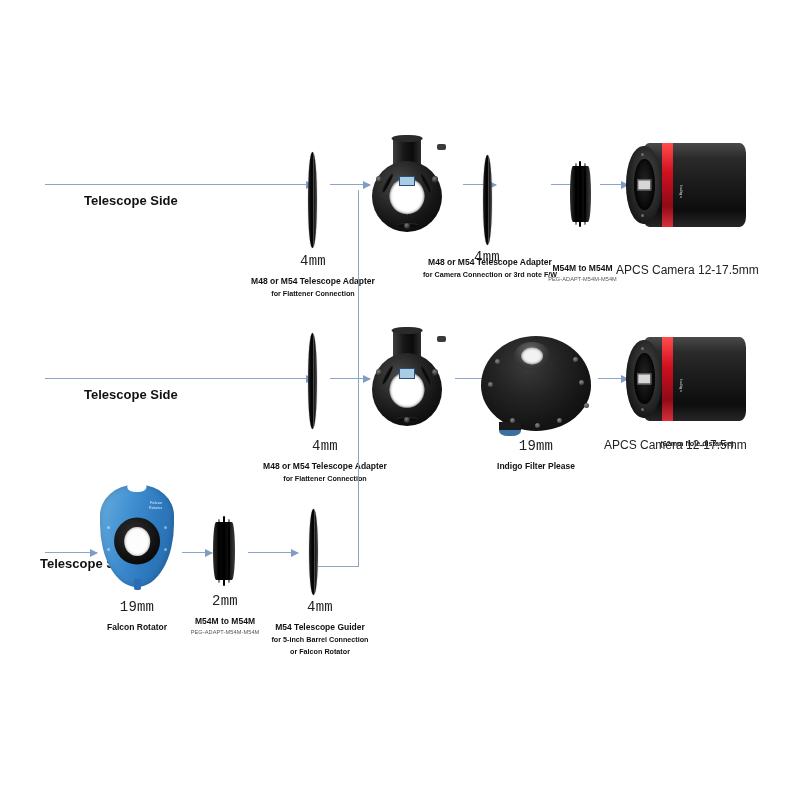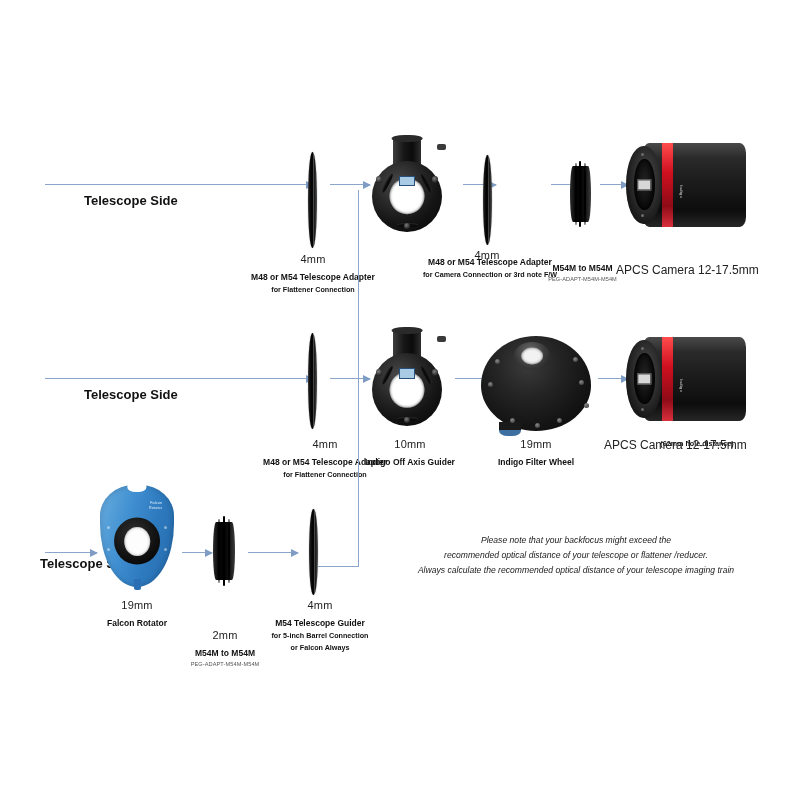--- a/index.html
+++ b/index.html
@@ -16,21 +16,21 @@
     content:"";position:absolute;right:-1px;top:-3.5px;
     border-left:8px solid #7e9cc4;
     border-top:4px solid transparent;
     border-bottom:4px solid transparent;
   }
   .vline{position:absolute;width:1px;background:#8ba6c9;}
   .hline{position:absolute;height:1px;background:#8ba6c9;}
 
   
   .lbl{position:absolute;text-align:center;line-height:1.35;}
-  .lbl .mm{font-size:11px;color:#222;letter-spacing:.2px;}
+  .lbl .mm{font-size:14px;color:#222;letter-spacing:.2px;font-family:Liberation Mono, monospace;}
   .lbl .nm{font-size:8.5px;font-weight:bold;color:#111;margin-top:5px;}
   .lbl .sub{font-size:7.2px;font-weight:bold;color:#111;margin-top:2px;}
   .lbl .pn{font-size:5.6px;color:#555;margin-top:2px;letter-spacing:.1px;}
   .lbl .cam{font-size:12px;color:#222;}
   .side-lbl{position:absolute;font-size:13px;font-weight:bold;color:#111;}
   .note{position:absolute;text-align:center;font-style:italic;font-size:8.6px;
         line-height:1.75;color:#1a1a1a;}
 
   
   .ring-thin{
@@ -287,45 +287,41 @@
       <div class="slot" style="left:7%;top:28%;transform:rotate(-62deg);"></div>
       <div class="slot" style="right:7%;top:28%;transform:rotate(62deg);"></div>
       <div class="slot" style="left:35%;bottom:7%;"></div>
       <div class="screw" style="left:6%;top:22%;"></div>
       <div class="screw" style="right:6%;top:22%;"></div>
       <div class="screw" style="left:45%;bottom:4%;"></div>
       <div class="bore"></div>
     </div>
     <div class="prism" style="top:40%;"></div>
   </div>
-  <div class="lbl" style="left:352px;top:437px;width:116px;">
-    <div class="mm">10mm</div>
-    <div class="nm">Indigo Off Axis Guider</div>
-  </div>
 
   <div class="arrow" style="left:455px;top:378px;width:38px;"></div>
 
   <div class="fw" style="left:481px;top:336px;width:110px;height:95px;">
     <div class="disc"></div>
     <div class="nub"></div>
     <div class="hub">
       <div class="hub-bore"></div>
     </div>
     <div class="dot" style="left:6%;top:48%;"></div>
     <div class="dot" style="left:13%;top:24%;"></div>
     <div class="dot" style="right:6%;top:46%;"></div>
     <div class="dot" style="right:12%;top:22%;"></div>
     <div class="dot" style="left:26%;bottom:8%;"></div>
     <div class="dot" style="right:26%;bottom:8%;"></div>
     <div class="dot" style="left:49%;bottom:3%;"></div>
     <div class="dot" style="right:2%;top:70%;"></div>
   </div>
   <div class="lbl" style="left:478px;top:437px;width:116px;">
     <div class="mm">19mm</div>
-    <div class="nm">Indigo Filter Wheel</div>
+    <div class="nm">Indigo Filter Please</div>
   </div>
 
   <div class="arrow" style="left:598px;top:378px;width:30px;"></div>
 
   <div class="cam" style="left:626px;top:337px;width:120px;height:84px;">
     <div class="barrel"></div>
     <div class="redring"></div>
     <div class="face">
       <div class="fscrew" style="left:42%;top:8%;"></div>
       <div class="fscrew" style="left:42%;bottom:8%;"></div>
@@ -358,38 +354,33 @@
   </div>
   <div class="lbl" style="left:82px;top:598px;width:110px;">
     <div class="mm">19mm</div>
     <div class="nm">Falcon Rotator</div>
   </div>
 
   <div class="arrow" style="left:182px;top:552px;width:30px;"></div>
 
   <div class="spacer" style="left:213px;top:522px;width:22px;height:58px;"></div>
   <div class="spacer-lip" style="left:224px;top:516px;height:70px;"></div>
-  <div class="lbl" style="left:172px;top:628px;width:106px;">
+  <div class="lbl" style="left:172px;top:592px;width:106px;">
     <div class="mm">2mm</div>
     <div class="nm">M54M to M54M</div>
     <div class="pn">PEG-ADAPT-M54M-M54M</div>
   </div>
 
   <div class="arrow" style="left:248px;top:552px;width:50px;"></div>
 
   <div class="ring-thin" style="left:309px;top:509px;width:9px;height:86px;"></div>
   <div class="lbl" style="left:262px;top:598px;width:116px;">
     <div class="mm">4mm</div>
     <div class="nm">M54 Telescope Guider</div>
     <div class="sub">for 5-inch Barrel Connection</div>
-    <div class="sub">or Falcon Always</div>
+    <div class="sub">or Falcon Rotator</div>
   </div>
 
   <div class="vline" style="left:358px;top:190px;height:377px;"></div>
   <div class="hline" style="left:318px;top:566px;width:41px;"></div>
 
-  <div class="note" style="left:398px;top:533px;width:356px;">
-    <div>Please note that your backfocus might exceed the</div>
-    <div>recommended optical distance of your telescope or flattener /reducer.</div>
-    <div>Always calculate the recommended optical distance of your telescope imaging train</div>
-  </div>
 
 </div>
 
 </body></html>

